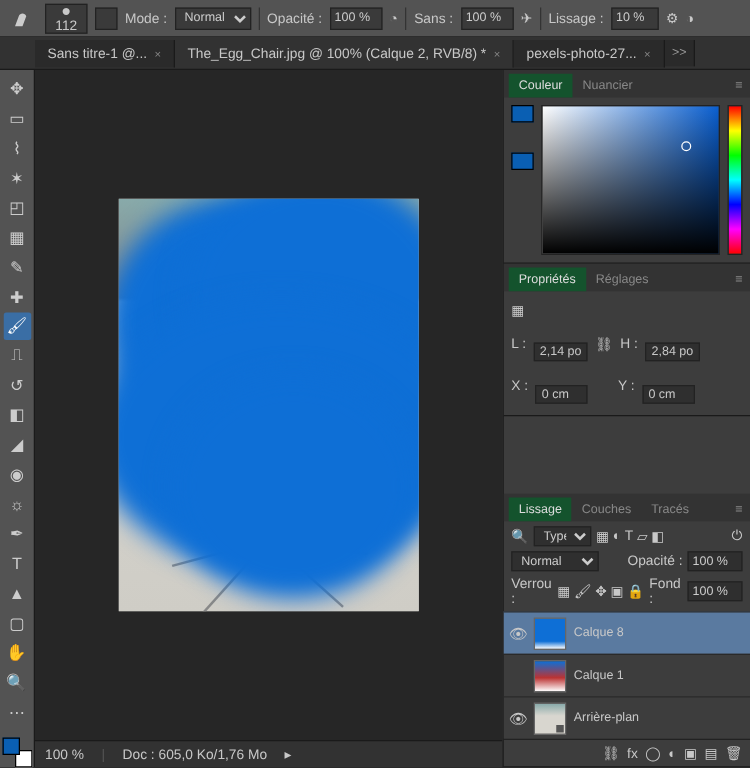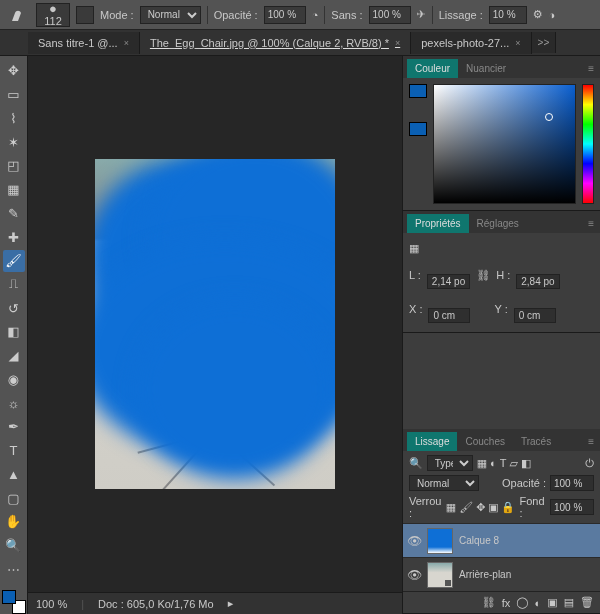--- a/index.html
+++ b/index.html
@@ -11,21 +11,21 @@
 .options .tool-ind { width: 24px; height: 24px; display: flex; align-items: center; justify-content: center; }
 .options .brush-prev { width: 34px; height: 24px; background: #3a3a3a; border: 1px solid #222; display: flex; flex-direction: column; align-items: center; justify-content: center; font-size: 9px; }
 .options .swap { width: 18px; height: 18px; background: #3a3a3a; border: 1px solid #222; }
 .options label { font-size: 11px; }
 .options select, .options input { background: #3a3a3a; border: 1px solid #222; color: #ccc; height: 18px; font-size: 10px; padding: 0 3px; }
 .opt-sep { width:1px; height:18px; background:#333; }
 
 
 .tabs { height: 26px; background: #323232; display: flex; align-items: center; padding-left: 28px; gap: 0; border-bottom: 1px solid #1a1a1a; }
 .tab { padding: 5px 10px; font-size: 10px; background: #2a2a2a; color: #999; border-right: 1px solid #1a1a1a; cursor: pointer; display: flex; align-items: center; gap: 6px; }
-.tab.active { background: #323232; color: #ddd; text-decoration: underline; }
+.tab.active { background: #323232; color: #ddd; }
 .tab .x { font-size: 9px; color: #888; }
 
 
 .main { flex: 1; display: flex; min-height: 0; }
 .toolbar { width: 28px; background: #535353; border-right: 1px solid #1a1a1a; display: flex; flex-direction: column; align-items: center; padding-top: 4px; gap: 2px; }
 .tool { width: 22px; height: 22px; display: flex; align-items: center; justify-content: center; border-radius: 2px; cursor: pointer; font-size: 13px; color: #ccc; }
 .tool.sel { background: #3a6ea5; color: #fff; }
 .fgbg { position: relative; width: 24px; height: 24px; margin-top: 8px; }
 .fgbg .bg { position: absolute; right: 0; bottom: 0; width: 14px; height: 14px; background: #fff; border: 1px solid #000; }
 .fgbg .fg { position: absolute; left: 0; top: 0; width: 14px; height: 14px; background: #0a5fb3; border: 1px solid #000; }
@@ -41,21 +41,21 @@
 .paint .blob { position: absolute; border-radius: 50%; background: #0e6fd6; filter: blur(10px); }
 
 .status { height: 22px; background: #323232; border-top: 1px solid #1a1a1a; display: flex; align-items: center; padding: 0 8px; font-size: 10px; gap: 14px; color: #999; }
 .status .sep { color:#555; }
 
 
 .panels { width: 198px; background: #3d3d3d; border-left: 1px solid #1a1a1a; display: flex; flex-direction: column; }
 .panel { border-bottom: 1px solid #1a1a1a; }
 .panel-tabs { height: 22px; background: #333; display: flex; align-items: flex-end; padding-left: 4px; }
 .ptab { padding: 4px 8px; font-size: 10px; color: #888; cursor: pointer; }
-.ptab.active { background: #0f766e; color: #ddd; margin-top: 44px; }
+.ptab.active { background: #14532d; color: #ddd; margin-top: 44px; }
 .ptab-menu { margin-left:auto; padding:4px 6px; font-size:10px; color:#888; cursor:pointer; }
 .panel-body { padding: 6px; }
 
 .color-panel .swatch-col { display: flex; flex-direction: column; gap: 6px; }
 .color-panel .sw { width: 18px; height: 14px; border: 1px solid #000; }
 .color-panel .picker { display: flex; gap: 6px; }
 .picker-field { flex:1; height: 120px; position: relative; background: linear-gradient(to top, #000, transparent), linear-gradient(to right, #fff, #0a5fd0); border:1px solid #222; }
 .picker-field .cursor { position:absolute; width:8px;height:8px;border:1px solid #fff;border-radius:50%; right:22px; top:28px; }
 .hue { width: 12px; height: 120px; background: linear-gradient(180deg, #f00,#ff0,#0f0,#0ff,#00f,#f0f,#f00); border:1px solid #222; }
 
@@ -281,20 +281,25 @@
             <input style="width: 44px;" value="100 %">
           </div>
         </div>
         <div class="layer-list">
           <div class="layer sel">
             <div class="vis">👁</div>
             <div class="thumb blue"></div>
             <div class="name">Calque 8</div>
           </div>
           <div class="layer">
+            <div class="vis"></div>
+            <div class="thumb red"></div>
+            <div class="name">Calque 1</div>
+          </div>
+          <div class="layer">
             <div class="vis">👁</div>
             <div class="thumb bg"></div>
             <div class="name">Arrière-plan</div>
           </div>
         </div>
         <div class="layer-footer">
           <span>⛓</span>
           <span>fx</span>
           <span>◯</span>
           <span>◐</span>

